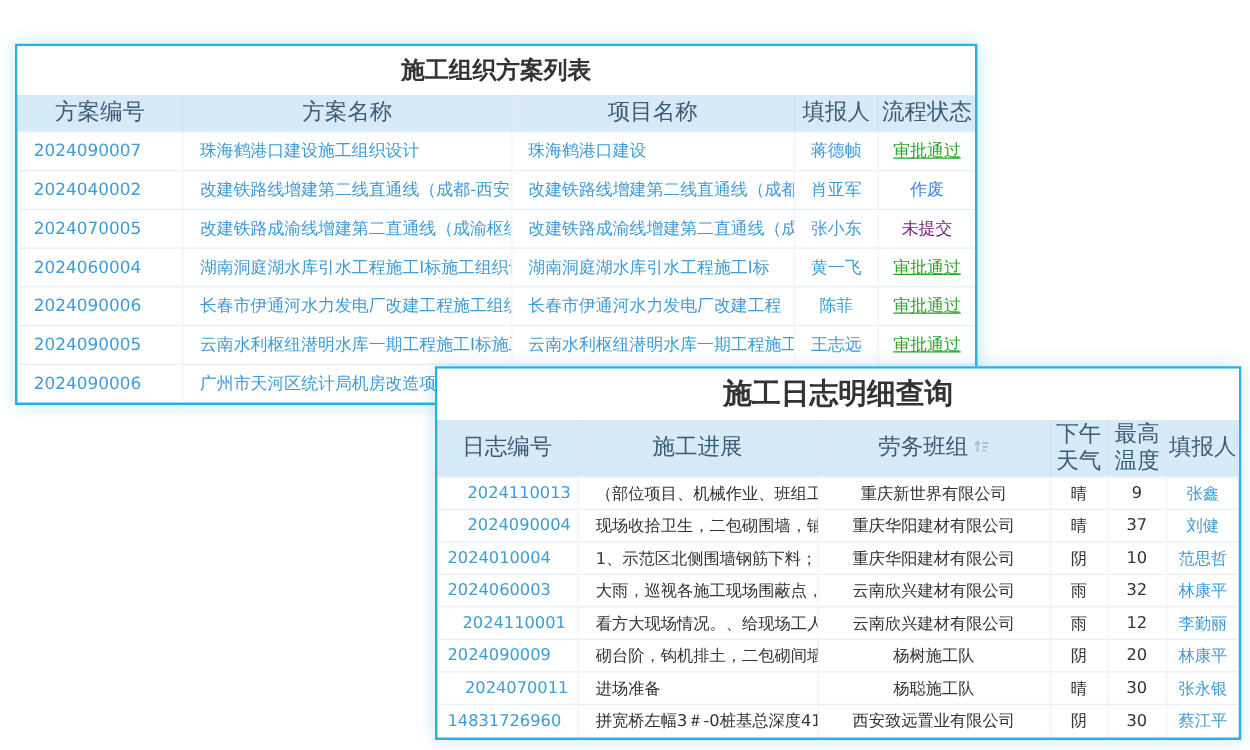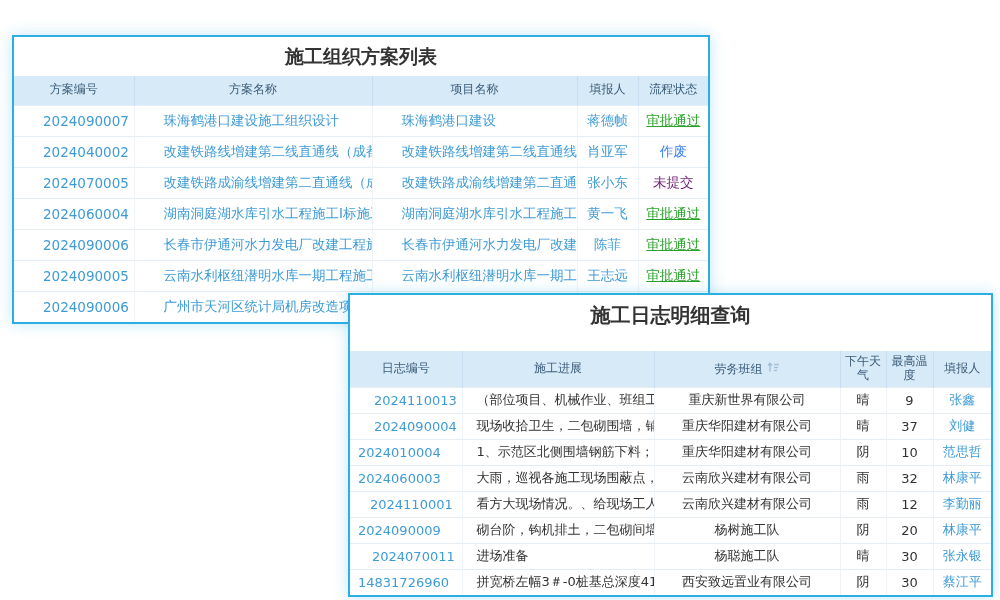--- a/index.html
+++ b/index.html
@@ -1,38 +1,38 @@
 <!DOCTYPE html>
 <html><head>
 <meta charset="utf-8">
 <style>
   * { margin:0; padding:0; box-sizing:border-box; }
   html,body { width:1000px; height:600px; background:#ffffff; overflow:hidden;
               font-family:"DejaVu Sans","Liberation Sans",sans-serif; }
   .panel { position:absolute; background:#ffffff; border:2px solid #2bacе3; }
   .panel { border:2px solid #2baee3; box-shadow:0 0 14px rgba(41,171,226,.28); }
-  .panel1 { left:12px; top:35px; width:698px; z-index:1; }
+  .panel1 { left:12px; top:35px; width:770px; z-index:1; }
   .panel2 { left:348px; top:293px; width:645px; z-index:2; }
   .tbl-title { text-align:center; font-weight:700; color:#333333; background:#ffffff; }
   .panel1 .tbl-title { height:39px; line-height:39px; font-size:19px; }
-  .panel2 .tbl-title { height:56px; line-height:41px; font-size:20px; }
+  .panel2 .tbl-title { height:41px; line-height:41px; font-size:23px; }
   table { border-collapse:collapse; table-layout:fixed; width:100%; }
-  th { background:#d7eaf8; color:#3b5c77; font-weight:400; font-size:12px;
+  th { background:#d7eaf8; color:#3b5c77; font-weight:400; font-size:18px;
        text-align:center; border-left:1px solid #c7dcee; line-height:1.15;
        overflow:hidden; }
   th:first-child { border-left:none; }
   .panel1 th { height:29px; }
   .panel2 th { height:36px; padding:2px 1px; }
   td { font-size:14px; color:#333333; border-top:1px solid #e6edf3;
        border-left:1px solid #eef3f8; white-space:nowrap; overflow:hidden;
        padding:0 6px; }
   td:first-child { border-left:none; }
   .panel1 td { height:31px; font-size:13.5px; }
   .panel2 td { height:26px; font-size:13px; }
-  .lft { text-align:left; padding-left:29px; }
+  .lft { text-align:left; padding-left:13px; }
   .ctr { text-align:center; }
   .c-link { color:#3e9bd6; }
   .sort-icon { vertical-align:-1px; margin-left:4px; }
   .th-inner { display:inline; }
 </style>
 </head>
 <body>
 
 <div class="panel panel1">
   <div class="tbl-title">施工组织方案列表</div>

